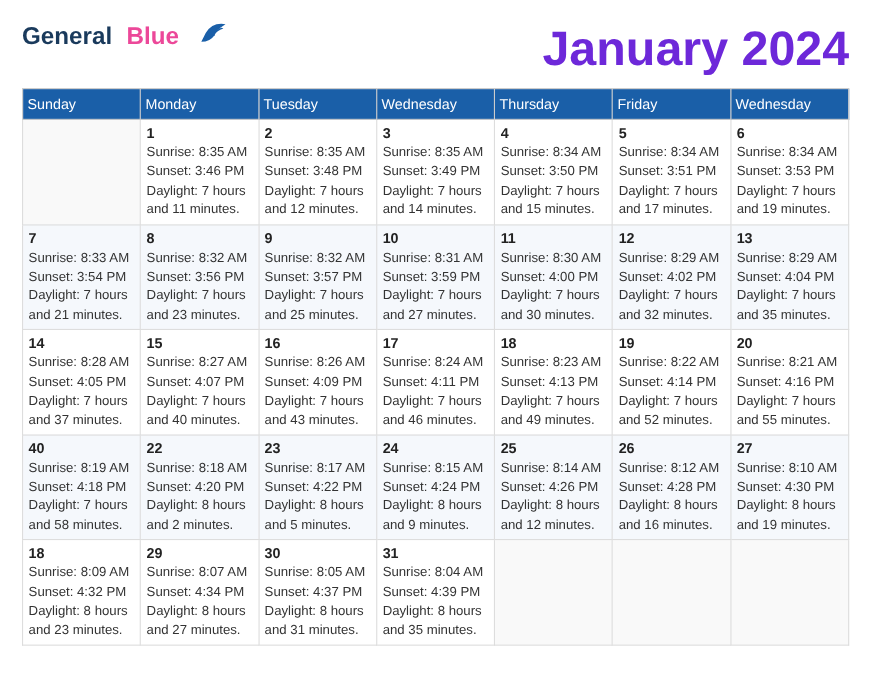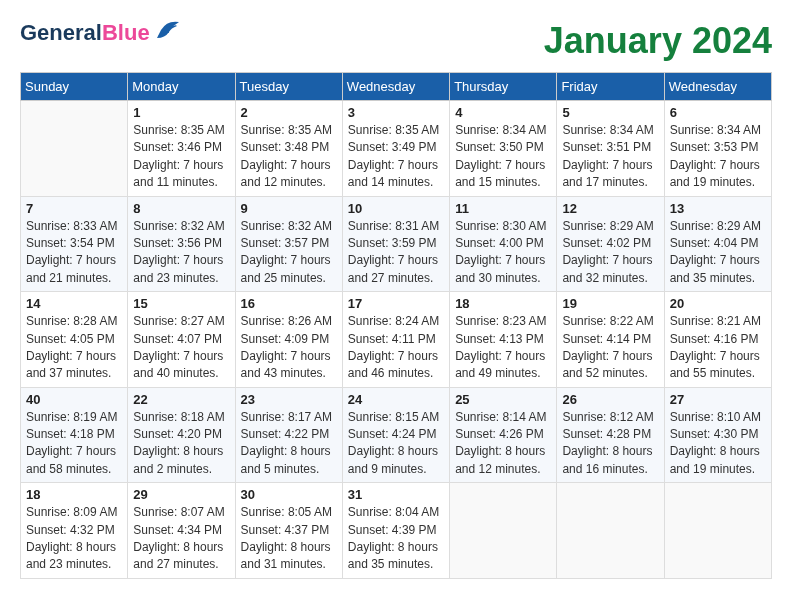--- a/index.html
+++ b/index.html
@@ -18,23 +18,23 @@
     }
     .logo {
       display: flex;
       flex-direction: column;
       align-items: flex-start;
     }
     .title-block {
       text-align: right;
     }
     .month-title {
-      font-size: 36px;
-      font-weight: bold;
-      color: #15803d;
+      font-size: 44px;
+      font-weight: bold;
+      color: #6d28d9;
     }
     .location {
       font-size: 15px;
       color: #444;
     }
     .calendar {
       width: 100%;
       border-collapse: collapse;
       font-size: 11px;
       border-radius: 16px;
@@ -70,20 +70,21 @@
       color: #333;
       font-size: 12px;
       line-height: 1.45;
     }
     .empty-cell {
       background: #f9f9f9 !important;
     }
     .logo-wrapper {
       display: flex;
       align-items: center;
+      gap: 13px;
     }
     .logo-general {
       color: #1a3a5c;
       font-size: 22px;
       font-weight: bold;
     }
     .logo-blue {
       color: #ec4899;
       font-size: 22px;
       font-weight: bold;

